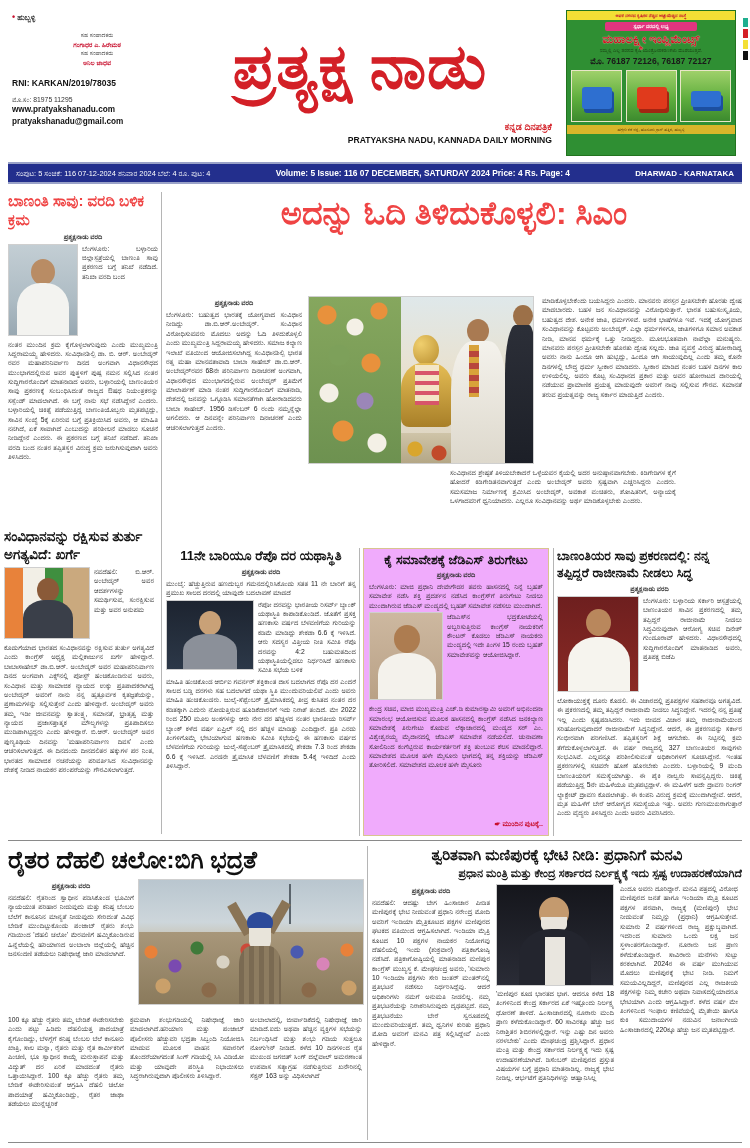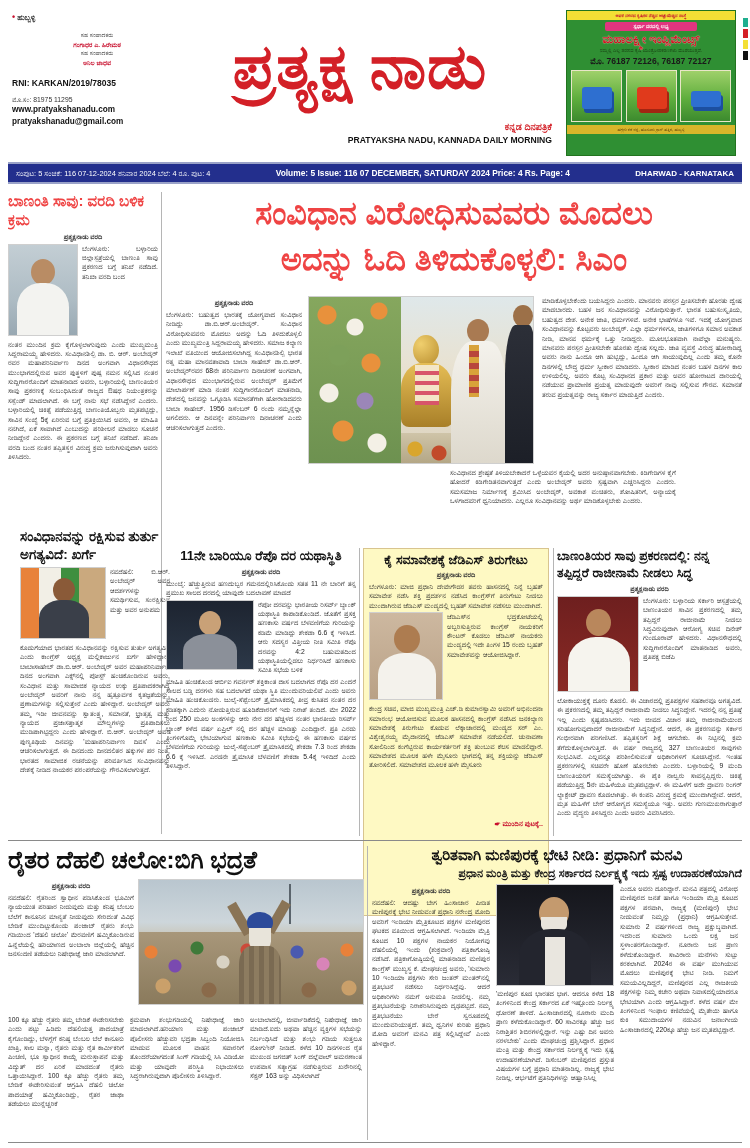--- a/index.html
+++ b/index.html
@@ -67,25 +67,25 @@
   
   #a-main-hl { position:absolute; left:166px; top:190px; width:576px; height:102px; text-align:center; }
   #a-main-hl .hl-blue { font-size:32px; line-height:1.45; }
   #a-main { position:absolute; left:166px; top:296px; width:576px; height:252px; }
   #a-main .col1 { position:absolute; left:0; top:0; width:136px; height:252px; }
   #a-main .mid { position:absolute; left:142px; top:0; width:226px; }
   #a-main .col3 { position:absolute; left:376px; top:0; width:200px; height:252px; }
   #a-main .below { position:absolute; left:142px; top:172px; width:226px; height:80px; }
 
   
-  #a-kharge { position:absolute; left:20px; top:528px; width:150px; height:306px; }
+  #a-kharge { position:absolute; left:4px; top:528px; width:150px; height:306px; }
   #a-kharge .hl-black { font-size:13.5px; line-height:1.3; }
   #a-repo { position:absolute; left:166px; top:548px; width:190px; height:288px; }
   #a-repo .hl-black { font-size:13px; line-height:1.3; text-align:center; }
-  #a-jds { position:absolute; left:363px; top:548px; width:186px; height:368px; background:#fef9c3; border:1px solid #d8c48f; padding:4px 5px; }
+  #a-jds { position:absolute; left:363px; top:548px; width:186px; height:288px; background:#f0abfc; border:1px solid #d8c48f; padding:4px 5px; }
   #a-jds .hl-black { font-size:12.5px; text-align:center; }
   #a-dinesh { position:absolute; left:557px; top:548px; width:185px; height:288px; }
   #a-dinesh .hl-black { font-size:12.5px; line-height:1.35; }
   .cont-mark { color:#c8102e; font-weight:bold; font-size:7px; text-align:right; }
 
   
   #a-farmers { position:absolute; left:8px; top:846px; width:356px; height:294px; }
   #a-farmers .hl-black { font-size:24px; line-height:1.2; }
   #a-manipur { position:absolute; left:372px; top:846px; width:370px; height:294px; }
   #a-manipur .hl-black { font-size:15px; text-align:center; }
@@ -161,21 +161,20 @@
         <div class="p-head" style="left:22px; top:14px; width:24px; height:26px; background:#b98c64;"></div>
         <div class="p-body" style="left:8px; top:38px; width:52px; height:54px; background:#f3f3f0;"></div>
       </div>
       <div class="body-txt">ಬೆಂಗಳೂರು: ಬಳ್ಳಾರಿಯ ಜಿಲ್ಲಾಸ್ಪತ್ರೆಯಲ್ಲಿ ಬಾಣಂತಿ ಸಾವು ಪ್ರಕರಣದ ಬಗ್ಗೆ ತನಿಖೆ ನಡೆದಿದೆ. ತನಿಖಾ ವರದಿ ಬಂದ</div>
     </div>
     <div class="body-txt" style="margin-top:2px; height:182px; overflow:hidden;">ನಂತರ ಮುಂದಿನ ಕ್ರಮ ಕೈಗೊಳ್ಳಲಾಗುವುದು ಎಂದು ಮುಖ್ಯಮಂತ್ರಿ ಸಿದ್ದರಾಮಯ್ಯ ಹೇಳಿದರು. ಸಂವಿಧಾನಶಿಲ್ಪಿ ಡಾ. ಬಿ. ಆರ್. ಅಂಬೇಡ್ಕರ್ ರವರ ಮಹಾಪರಿನಿರ್ವಾಣ ದಿನದ ಅಂಗವಾಗಿ ವಿಧಾನಸೌಧದ ಮುಂಭಾಗದಲ್ಲಿರುವ ಅವರ ಪುತ್ಥಳಿಗೆ ಪುಷ್ಪ ನಮನ ಸಲ್ಲಿಸಿದ ನಂತರ ಸುದ್ದಿಗಾರರೊಂದಿಗೆ ಮಾತನಾಡಿದ ಅವರು, ಬಳ್ಳಾರಿಯಲ್ಲಿ ಬಾಣಂತಿಯರ ಸಾವು ಪ್ರಕರಣಕ್ಕೆ ಸಂಬಂಧಿಸಿದಂತೆ ರಾಜ್ಯದ ಔಷಧ ನಿಯಂತ್ರಕರನ್ನು ಸಸ್ಪೆಂಡ್ ಮಾಡಲಾಗಿದೆ. ಈ ಬಗ್ಗೆ ನಾನು ಸಭೆ ನಡೆಸಿದ್ದೇನೆ ಎಂದರು. ಬಳ್ಳಾರಿಯಲ್ಲಿ ಚಿಕಿತ್ಸೆ ಪಡೆಯುತ್ತಿದ್ದ ಬಾಣಂತಿಯೊಬ್ಬರು ಮೃತಪಟ್ಟಿದ್ದು, ಸಾವಿನ ಸಂಖ್ಯೆ 5ಕ್ಕೆ ಏರಿರುವ ಬಗ್ಗೆ ಪ್ರತಿಕ್ರಿಯಿಸಿದ ಅವರು, ಆ ಮಾಹಿತಿ ನನಗಿದೆ, ಏಕೆ ಸಾವಾಗಿದೆ ಎಂಬುದನ್ನು ಪರಿಶೀಲನೆ ಮಾಡಲು ಸೂಚನೆ ನೀಡಿದ್ದೇನೆ ಎಂದರು. ಈ ಪ್ರಕರಣದ ಬಗ್ಗೆ ತನಿಖೆ ನಡೆದಿದೆ. ತನಿಖಾ ವರದಿ ಬಂದ ನಂತರ ತಪ್ಪಿತಸ್ಥರ ವಿರುದ್ಧ ಕ್ರಮ ಜರುಗಿಸುವುದಾಗಿ ಅವರು ತಿಳಿಸಿದರು.</div>
   </div>
 
   <div id="a-main-hl">
     <div class="hl-blue">
-      <div>ಸಂವಿಧಾನ ವಿರೋಧಿಸುವವರು ಮೊದಲು</div>
       <div>ಅದನ್ನು ಓದಿ ತಿಳಿದುಕೊಳ್ಳಲಿ: ಸಿಎಂ</div>
     </div>
   </div>
 
   <div id="a-main">
     <div class="col1 clipped">
       <div class="byline">ಪ್ರತ್ಯಕ್ಷನಾಡು ವರದಿ</div>
       <div class="body-txt">ಬೆಂಗಳೂರು: ಬಹುತ್ವದ ಭಾರತಕ್ಕೆ ಯೋಗ್ಯವಾದ ಸಂವಿಧಾನ ನೀಡಿದ್ದು ಡಾ.ಬಿ.ಆರ್.ಅಂಬೇಡ್ಕರ್. ಸಂವಿಧಾನ ವಿರೋಧಿಸುವವರು ಮೊದಲು ಅದನ್ನು ಓದಿ ತಿಳಿದುಕೊಳ್ಳಲಿ ಎಂದು ಮುಖ್ಯಮಂತ್ರಿ ಸಿದ್ದರಾಮಯ್ಯ ಹೇಳಿದರು. ಸಮಾಜ ಕಲ್ಯಾಣ ಇಲಾಖೆ ವತಿಯಿಂದ ಆಯೋಜಿಸಲಾಗಿದ್ದ ಸಂವಿಧಾನಶಿಲ್ಪಿ ಭಾರತ ರತ್ನ ಮಹಾ ಮಾನವತಾವಾದಿ ಬಾಬಾ ಸಾಹೇಬ್ ಡಾ.ಬಿ.ಆರ್. ಅಂಬೇಡ್ಕರ್‌ರವರ 68ನೇ ಪರಿನಿರ್ವಾಣ ದಿನಾಚರಣೆ ಅಂಗವಾಗಿ, ವಿಧಾನಸೌಧದ ಮುಂಭಾಗದಲ್ಲಿರುವ ಅಂಬೇಡ್ಕರ್ ಪ್ರತಿಮೆಗೆ ಮಾಲಾರ್ಪಣೆ ಮಾಡಿ ನಂತರ ಸುದ್ದಿಗಾರರೊಂದಿಗೆ ಮಾತನಾಡಿ, ದೇಶದಲ್ಲಿ ಜನವನ್ನು ಒಗ್ಗೂಡಿಸಿ ಸಮಾನತೆಗಾಗಿ ಹೋರಾಡಿದವರು ಬಾಬಾ ಸಾಹೇಬ್. 1956 ಡಿಸೆಂಬರ್ 6 ರಂದು ನಮ್ಮನ್ನೆಲ್ಲಾ ಅಗಲಿದರು. ಆ ದಿನವನ್ನೇ ಪರಿನಿರ್ವಾಣ ದಿನಾಚರಣೆ ಎಂದು ಆಚರಿಸಲಾಗುತ್ತದೆ ಎಂದರು.</div>
     </div>
     <div class="mid">

